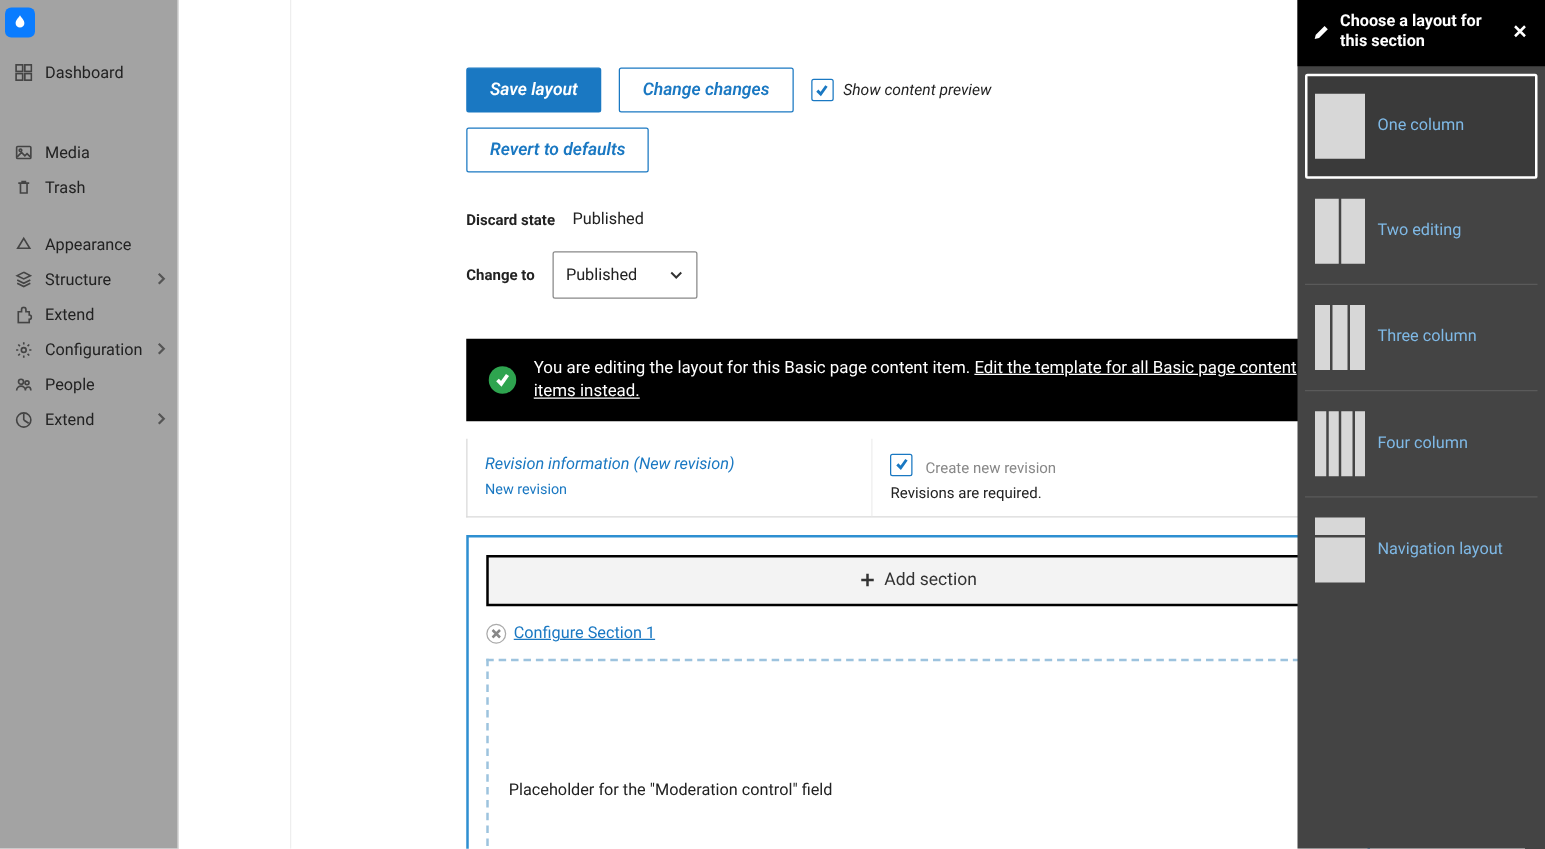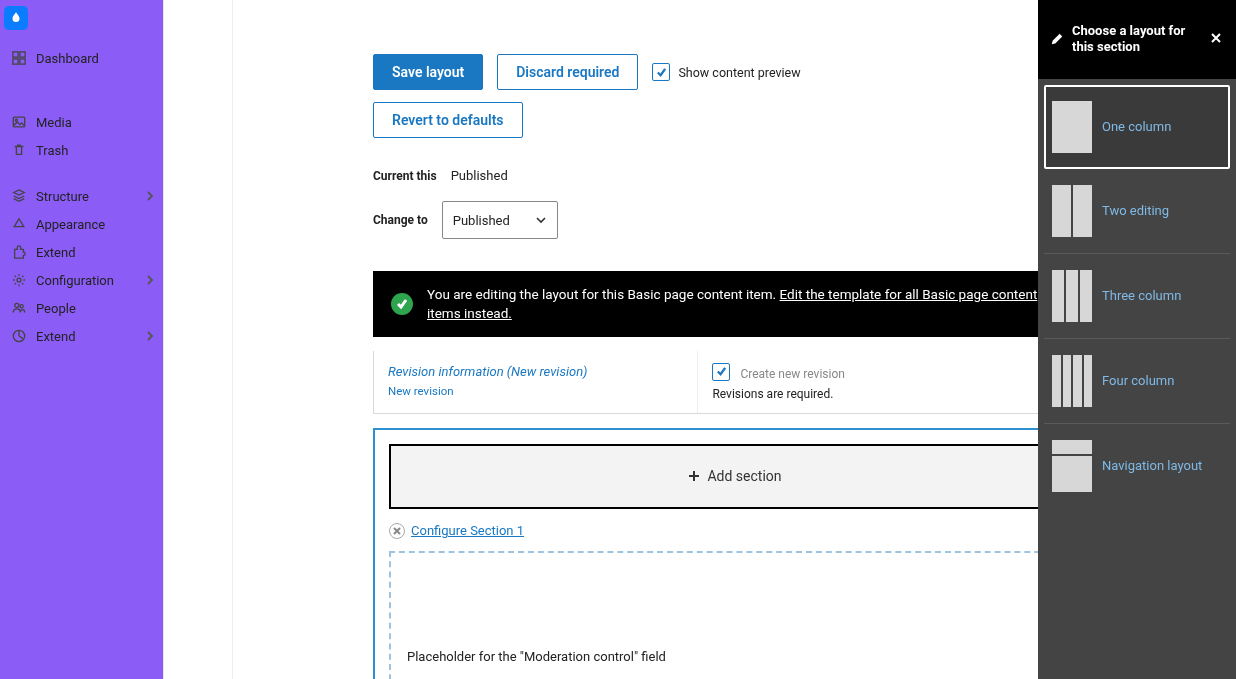--- a/index.html
+++ b/index.html
@@ -11,23 +11,23 @@
     width: 1236px;
     height: 679px;
     overflow: hidden;
     position: relative;
   }
 
   
   .sidebar {
     position: absolute;
     left: 0; top: 0;
-    width: 164px;
+    width: 143px;
     height: 100%;
-    background: #8b5cf6;
+    background: #a3a3a3;
     border-right: 1px solid #e6e6e6;
     padding-top: 4px;
   }
   .logo-box {
     width: 24px; height: 24px;
     background: #0a7cff;
     border-radius: 5px;
     margin: 2px 0 14px 4px;
     display:flex; align-items:center; justify-content:center;
   }
@@ -74,21 +74,21 @@
   .canvas-wrap {
     position:absolute;
     left:60px; right:0; top:0; bottom:0;
     background:#fff;
     border-left:1px solid #eee;
   }
   .canvas-inner{
     padding: 54px 140px 0 140px;
   }
 
-  .button-row{ display:flex; align-items:center; gap:14px; flex-wrap:wrap;}
+  .button-row{ display:flex; align-items:center; gap:14px; flex-wrap:wrap;font-style:italic;}
   .btn {
     display:inline-flex; align-items:center; justify-content:center;
     height:36px; padding:0 18px;
     font-size:14px; font-weight:600;
     border-radius:2px;
     cursor:pointer;
   }
   .btn-primary { background:#1a78c2; color:#fff; border:1px solid #1a78c2;}
   .btn-secondary { background:#fff; color:#1a78c2; border:1.5px solid #1a78c2;}
   .checkbox-row{ display:flex; align-items:center; gap:8px; font-size:12.5px; color:#222;}
@@ -145,21 +145,21 @@
   .rev-panel .rev-right .opt-note{color:#222;font-size:12px;margin-top:6px;}
 
   .layout-region{
     margin-top:14px;
     border:2px solid #2e8fd1;
     padding:14px;
   }
   .add-section-btn{
     border:2px solid #000;
     background:#f3f3f3;
-    height:65px;
+    height:41px;
     display:flex;align-items:center;justify-content:center;
     gap:6px;
     cursor:pointer;
     color:#333;
     font-size:14px;
   }
   .add-section-btn svg{width:14px;height:14px;stroke:#333;stroke-width:2;}
   .section-header{
     display:flex;align-items:center;gap:6px;margin-top:14px;
   }
@@ -180,21 +180,21 @@
   
   .drawer{
     position:absolute;right:0;top:0;bottom:0;width:198px;
     background:#444;
     color:#ddd;
     display:flex;flex-direction:column;
   }
   .drawer-head{
     background:#000;
     display:flex;align-items:center;
-    padding:23px 12px;gap:8px;
+    padding:10px 12px;gap:8px;
   }
   .drawer-head .pencil{width:14px;height:14px;flex-shrink:0;}
   .drawer-head .pencil svg{width:14px;height:14px;fill:#fff;}
   .drawer-head .title{flex:1;font-size:13px;font-weight:700;color:#fff;line-height:1.25;}
   .drawer-head .dclose{width:14px;height:14px;cursor:pointer;}
   .drawer-head .dclose svg{width:12px;height:12px;stroke:#fff;stroke-width:2;}
   .layout-list{padding:6px 6px;}
   .layout-option{
     display:flex;align-items:center;gap:10px;
     padding:16px 8px;
@@ -263,35 +263,35 @@
         </svg>
     </span>
     <span>Trash</span>
   </div>
 
   <div class="nav-group-gap"></div>
 
   <div class="nav-item">
     <span class="icon-slot">
       <svg viewBox="0 0 16 16" fill="none" stroke-width="1.5">
+          <path d="M8 2l5.5 9H2.5z"></path>
+        </svg>
+    </span>
+    <span>Appearance</span>
+  </div>
+  <div class="nav-item">
+    <span class="icon-slot">
+      <svg viewBox="0 0 16 16" fill="none" stroke-width="1.5">
           <path d="M8 1l6 3-6 3-6-3 6-3zM2 8l6 3 6-3M2 11l6 3 6-3"></path>
         </svg>
     </span>
     <span>Structure</span>
     <span class="chev"><svg viewBox="0 0 10 10" fill="none" stroke-width="1.8">
           <path d="M3 1l4 4-4 4"></path>
         </svg></span>
-  </div>
-  <div class="nav-item">
-    <span class="icon-slot">
-      <svg viewBox="0 0 16 16" fill="none" stroke-width="1.5">
-          <path d="M8 2l5.5 9H2.5z"></path>
-        </svg>
-    </span>
-    <span>Appearance</span>
   </div>
   <div class="nav-item">
     <span class="icon-slot">
       <svg viewBox="0 0 16 16" fill="none" stroke-width="1.5">
           <path d="M3 5h3V3a2 2 0 014 0v2h3v3a2 2 0 010 4v0h0v3H3z"></path>
         </svg>
     </span>
     <span>Extend</span>
   </div>
   <div class="nav-item">
@@ -336,36 +336,36 @@
         <path d="M6 3L2 7h11M2 7l4 4"></path>
       </svg>
     <span>Back to Administration</span>
   </div>
 
   <div class="canvas-wrap">
     <div class="canvas-inner">
 
       <div class="button-row">
         <div class="btn btn-primary">Save layout</div>
-        <div class="btn btn-secondary">Discard required</div>
+        <div class="btn btn-secondary">Change changes</div>
         <div class="checkbox-row">
           <div class="checkbox-box">
             <svg viewBox="0 0 12 12">
                 <path d="M2 6l3 3 5-7"></path>
               </svg>
           </div>
           <span>Show content preview</span>
         </div>
       </div>
       <div class="button-row" style="margin-top:12px;">
         <div class="btn btn-secondary">Revert to defaults</div>
       </div>
 
       <div class="state-row">
-        <span class="state-label">Current this</span>
+        <span class="state-label">Discard state</span>
         <span class="state-value">Published</span>
       </div>
 
       <div class="state-row" style="margin-top:18px;">
         <span class="state-label">Change to</span>
         <div class="select-box">
           <span>Published</span>
           <svg viewBox="0 0 12 12" fill="none" stroke-width="1.6">
               <path d="M2 4l4 4 4-4"></path>
             </svg>

